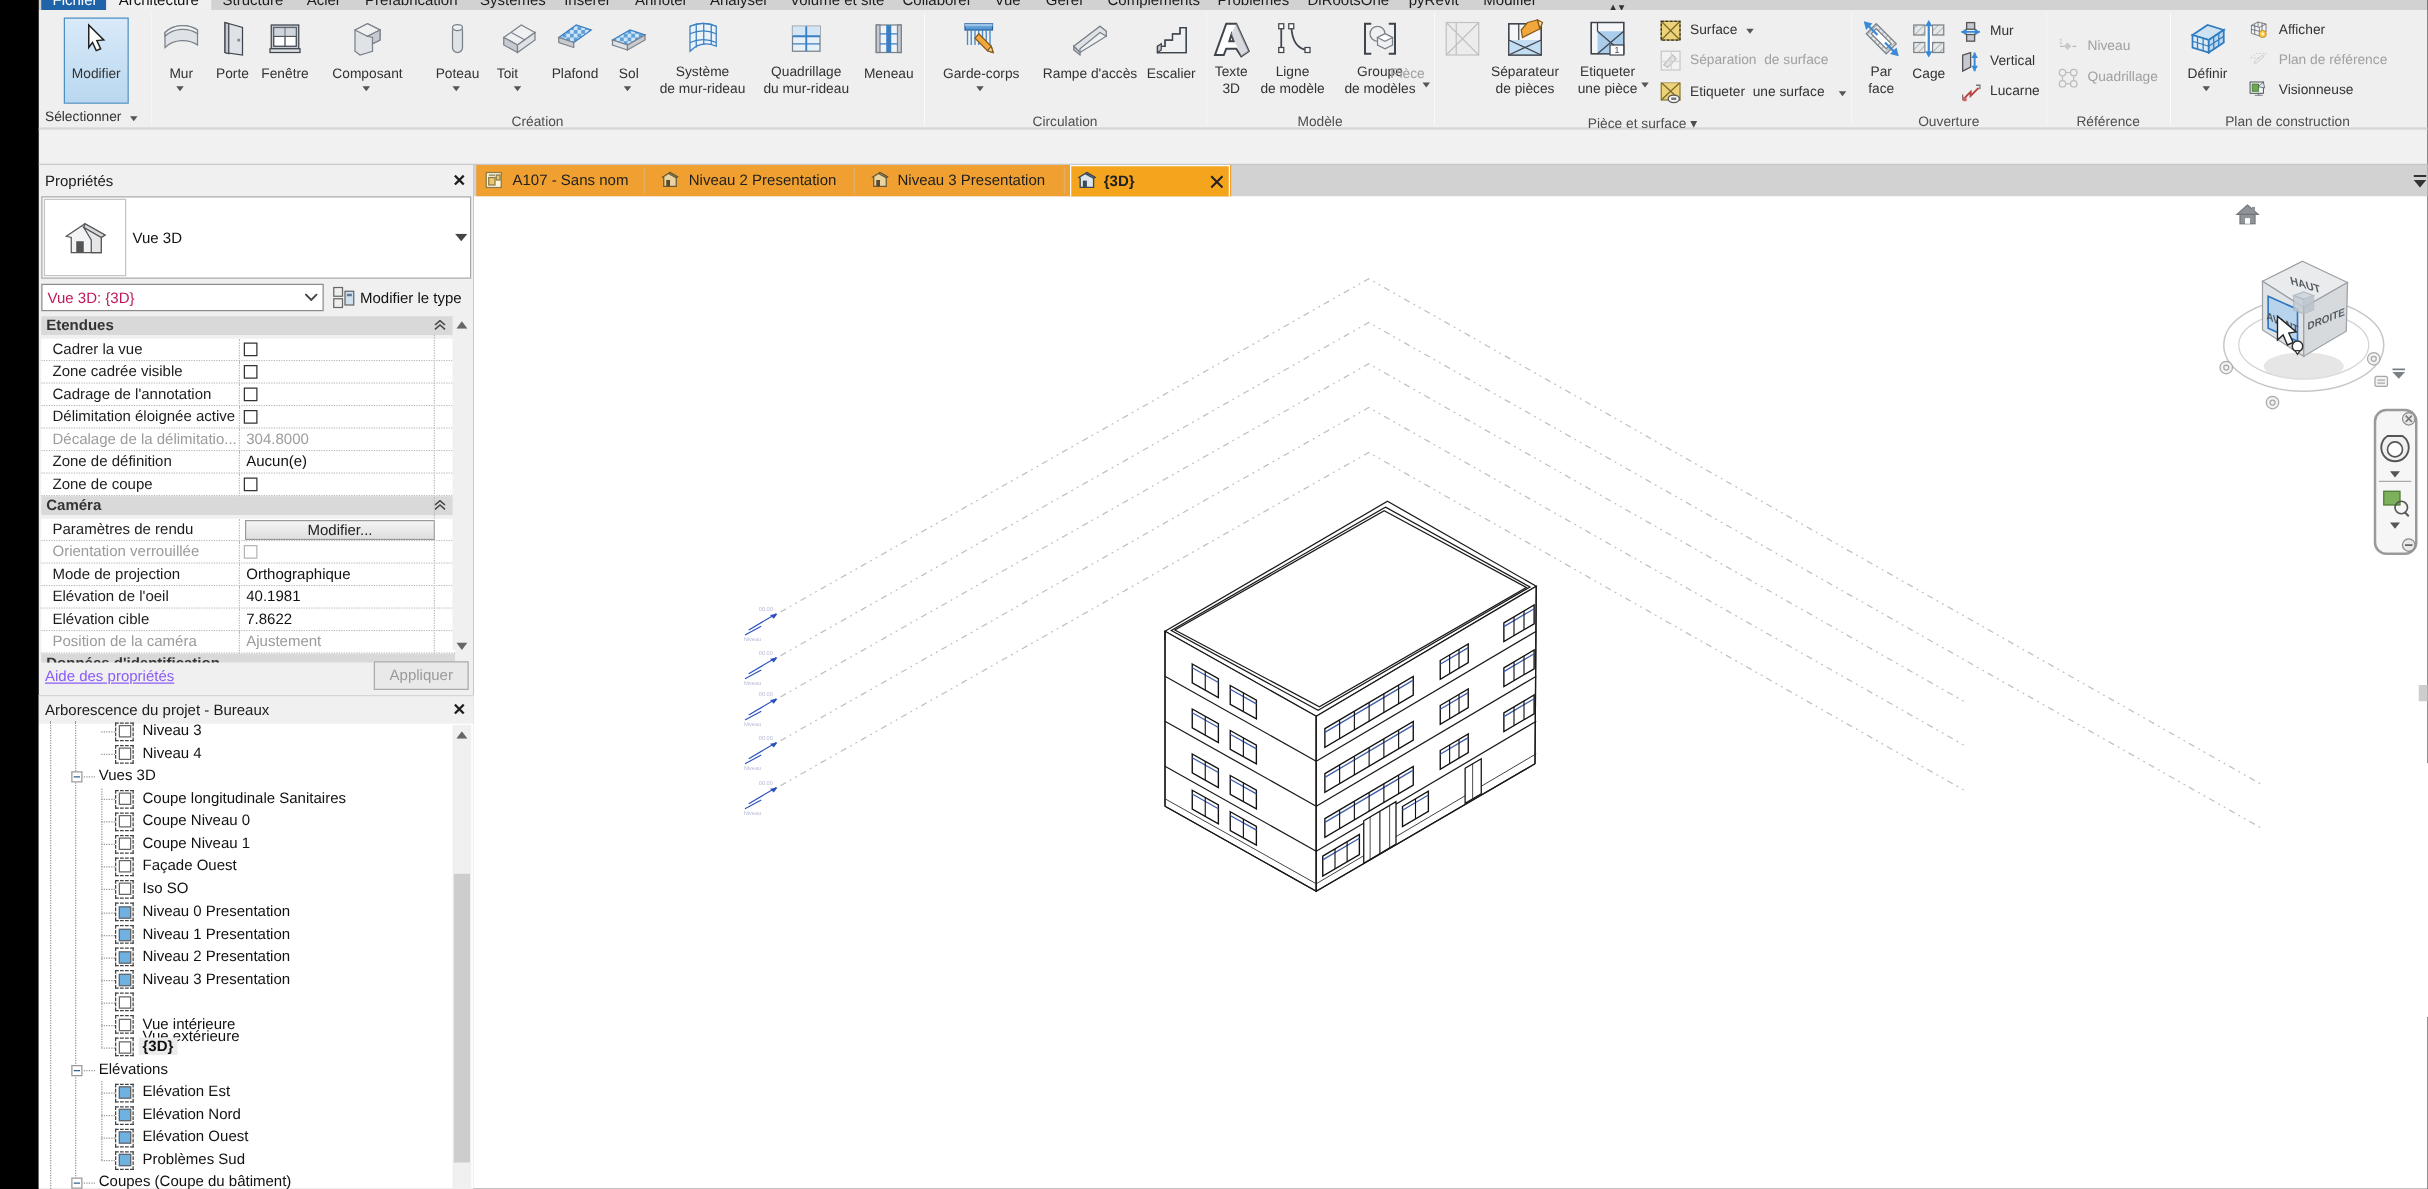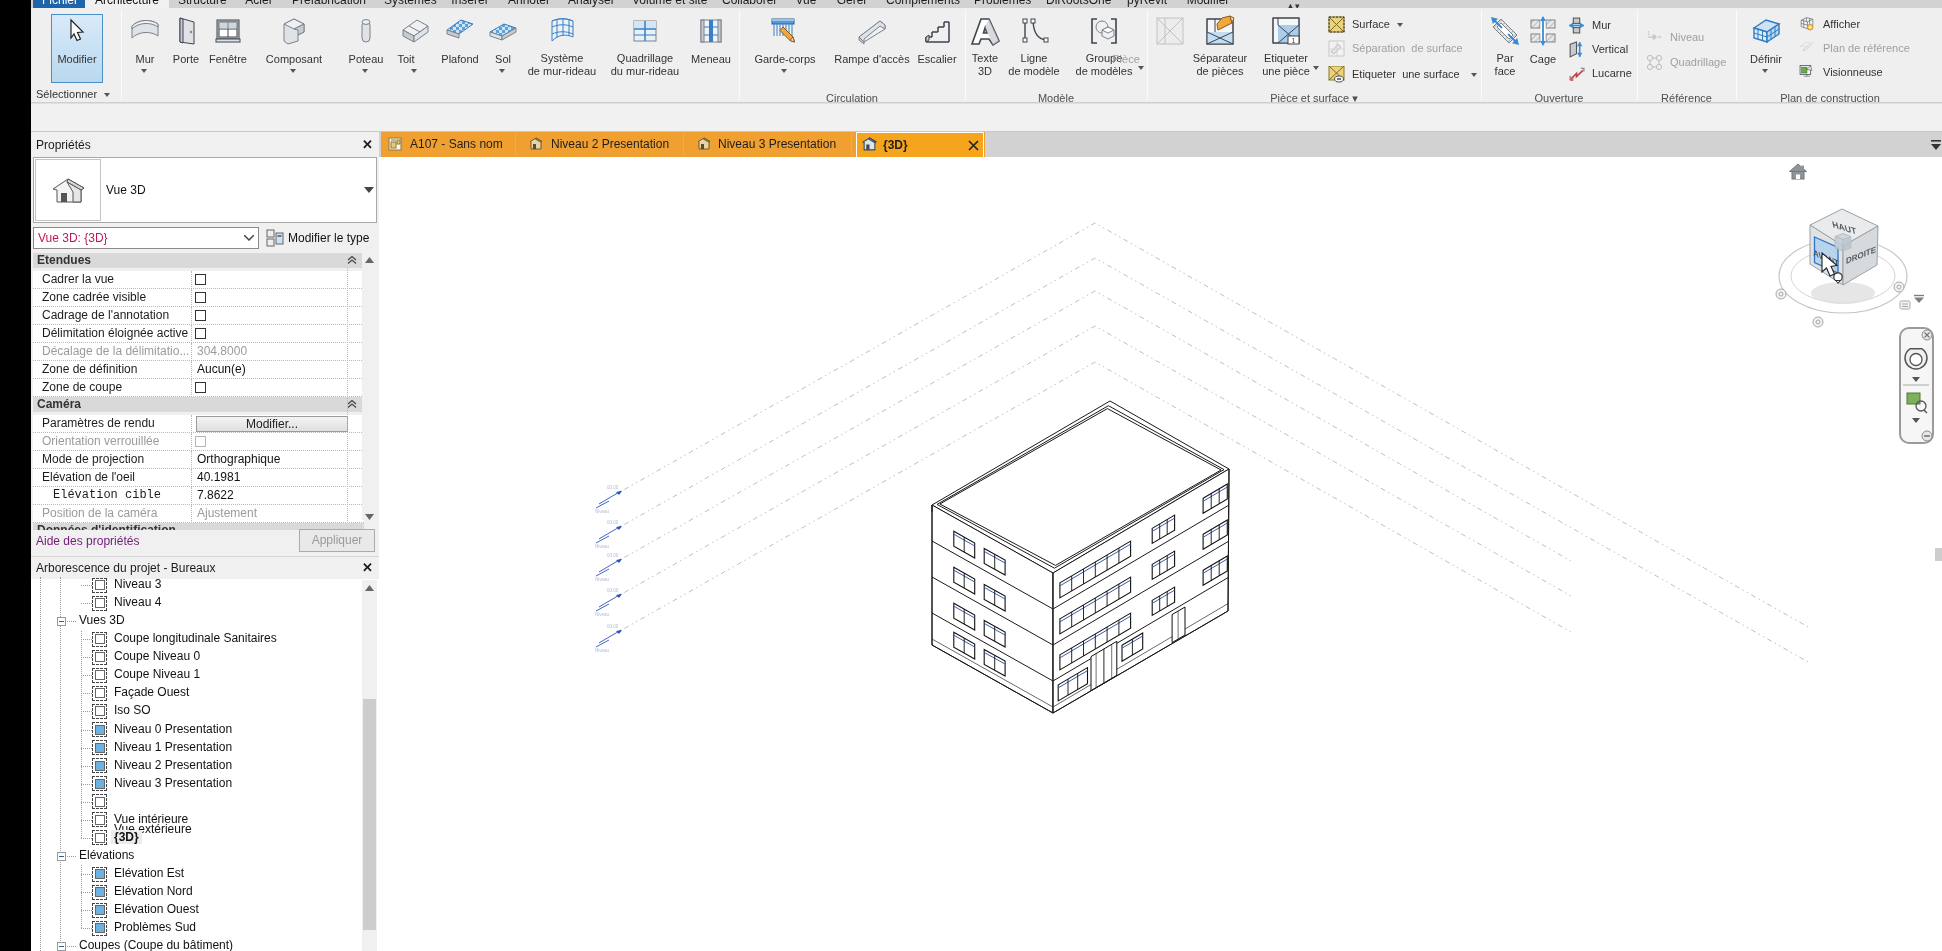--- a/index.html
+++ b/index.html
@@ -19,21 +19,21 @@
 .px{position:absolute;font-size:13px;color:#1c1c1c}
 .prow{position:absolute;left:2px;width:331px;height:18px;font-size:12px;color:#1c1c1c;background:#fff}
 .phead{background:#d9d9d9;font-weight:bold;color:#333}
 .cbx{position:absolute;left:164px;top:3px;width:11px;height:11px;border:1px solid #333;background:#fff}
 #canvas{left:379px;top:132px;width:1563px;height:819px;background:#fff}
 #vtabbar{position:absolute;left:0;top:0;width:1563px;height:25px;background:#d2d2d2}
 #vtorange{position:absolute;left:2px;top:0;width:604px;height:25px;background:#efa030}
 .vtab{position:absolute;top:0;height:25px;font-size:12px;color:#1f1f1f;line-height:25px;white-space:nowrap}
 .vsep{position:absolute;top:2px;width:1px;height:21px;background:#e2b063}
 #vtactive{position:absolute;left:477px;top:0px;width:128px;height:25px;background:#f5a41d;border:1px solid #fff;border-bottom:none}
-.link{font-size:12px;color:#701a75;}
+.link{font-size:12px;color:#8b5cf6;text-decoration:underline}
 </style></head>
 <body>
 <div id="app">
 <div id="tabs" class="abs">
       <div class="tab" style="left:2px;width:52px;background:#1f63a8;color:#fff;text-align:center">Fichier</div>
       <div class="tab" style="left:54px;width:84px;background:#f0f0f0;color:#111;text-align:center">Architecture</div>
       <div class="tab" style="left:138px;width:66px;text-align:center">Structure</div>
       <div class="tab" style="left:204px;width:48px;text-align:center">Acier</div>
       <div class="tab" style="left:252px;width:92px;text-align:center">Préfabrication</div>
       <div class="tab" style="left:344px;width:66px;text-align:center">Systèmes</div>
@@ -59,20 +59,21 @@
       <div class="blabel" style="left:20px;top:45px;width:52px">Modifier</div>
       <div class="slabel" style="left:5px;top:80px">Sélectionner</div>
       <div class="dn" style="left:73px;top:85px"></div>
       <div class="gsep" style="left:90px"></div>
       <div class="gsep" style="left:708px"></div>
       <div class="gsep" style="left:934px"></div>
       <div class="gsep" style="left:1116px"></div>
       <div class="gsep" style="left:1450px"></div>
       <div class="gsep" style="left:1606px"></div>
       <div class="gsep" style="left:1705px"></div>
+      <div class="glabel" style="left:94px;width:610px">Création</div>
       <div class="glabel" style="left:712px;width:218px">Circulation</div>
       <div class="glabel" style="left:938px;width:174px">Modèle</div>
       <div class="glabel" style="left:1120px;width:326px">Pièce et surface ▾</div>
       <div class="glabel" style="left:1454px;width:148px">Ouverture</div>
       <div class="glabel" style="left:1610px;width:91px">Référence</div>
       <div class="glabel" style="left:1709px;width:180px">Plan de construction</div>
       <svg class="abs" style="left:98px;top:7px" width="32" height="32" viewBox="0 0 32 32">
         <path d="M3 11 C10 4 22 4 29 9 L29 21 C22 16 10 16 3 23 Z" fill="#dfe2e6" stroke="#7c828a"></path>
         <path d="M3 11 C10 4 22 4 29 9 L29 12 C22 7 10 7 3 14 Z" fill="#eef0f2" stroke="#7c828a"></path>
       </svg>
@@ -433,21 +434,21 @@
       <div class="abs" style="left:165px;top:284.0px;width:152px;height:16px;background:linear-gradient(#f4f4f4,#dfdfdf);border:1px solid #9a9a9a;font-size:12px;text-align:center;line-height:15px;color:#222">Modifier...</div>
       <div class="prow" style="top:301.0px;border-bottom:1px dotted #b9b9b9;padding-left:9px;line-height:17px;color:#9b9b9b">Orientation verrouillée</div>
       <div class="abs" style="left:160px;top:301.0px;width:1px;height:18px;border-left:1px dotted #b9b9b9"></div>
       <div class="cbx" style="top:304.0px;border-color:#b5b5b5"></div>
       <div class="prow" style="top:319.0px;border-bottom:1px dotted #b9b9b9;padding-left:9px;line-height:17px;">Mode de projection</div>
       <div class="abs" style="left:160px;top:319.0px;width:1px;height:18px;border-left:1px dotted #b9b9b9"></div>
       <div class="abs" style="left:166px;top:319.0px;font-size:12px;line-height:17px;color:#111">Orthographique</div>
       <div class="prow" style="top:337.0px;border-bottom:1px dotted #b9b9b9;padding-left:9px;line-height:17px;">Elévation de l'oeil</div>
       <div class="abs" style="left:160px;top:337.0px;width:1px;height:18px;border-left:1px dotted #b9b9b9"></div>
       <div class="abs" style="left:166px;top:337.0px;font-size:12px;line-height:17px;color:#111">40.1981</div>
-      <div class="prow" style="top:355.0px;border-bottom:1px dotted #b9b9b9;padding-left:20px;line-height:17px;font-family:Liberation Mono, monospace;">Elévation cible</div>
+      <div class="prow" style="top:355.0px;border-bottom:1px dotted #b9b9b9;padding-left:9px;line-height:17px;">Elévation cible</div>
       <div class="abs" style="left:160px;top:355.0px;width:1px;height:18px;border-left:1px dotted #b9b9b9"></div>
       <div class="abs" style="left:166px;top:355.0px;font-size:12px;line-height:17px;color:#111">7.8622</div>
       <div class="prow" style="top:373.0px;border-bottom:1px dotted #b9b9b9;padding-left:9px;line-height:17px;color:#9b9b9b">Position de la caméra</div>
       <div class="abs" style="left:160px;top:373.0px;width:1px;height:18px;border-left:1px dotted #b9b9b9"></div>
       <div class="abs" style="left:166px;top:373.0px;font-size:12px;line-height:17px;color:#9b9b9b">Ajustement</div>
       <div class="prow phead" style="top:391.0px;height:7px;overflow:hidden;padding-left:4px;line-height:14px">Données d'identification</div>
       <div class="abs" style="left:316px;top:136px;width:1px;height:255.0px;border-left:1px dotted #b9b9b9"></div>
       <div class="abs" style="left:331px;top:121px;width:15px;height:267px;background:#f0f0f0"></div>
       <svg class="abs" style="left:334px;top:125px" width="9" height="6" viewBox="0 0 9 6">
         <path d="M4.5 0 L9 6 L0 6 Z" fill="#666"></path>

